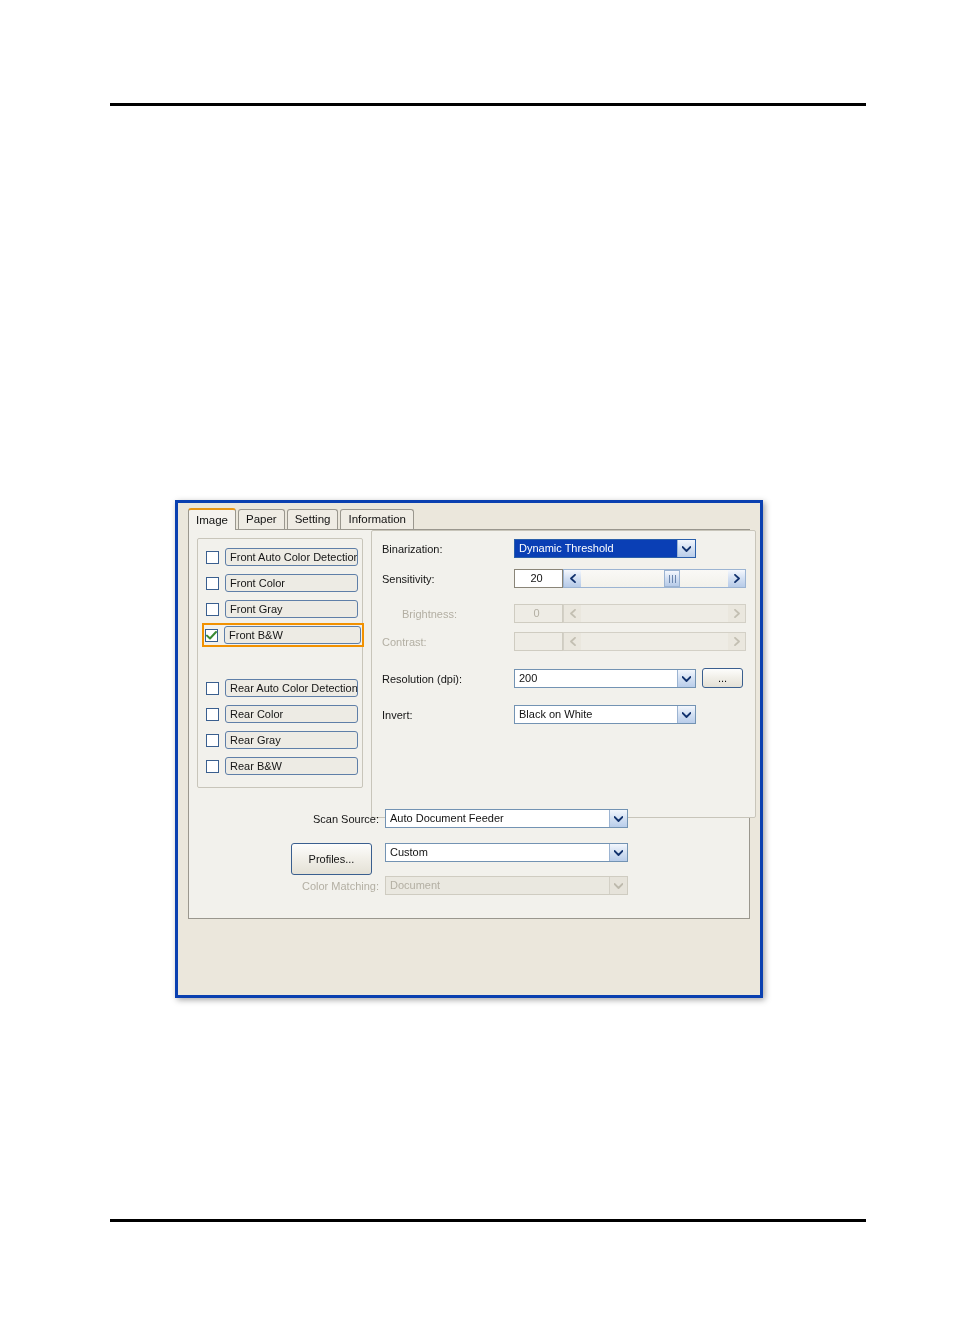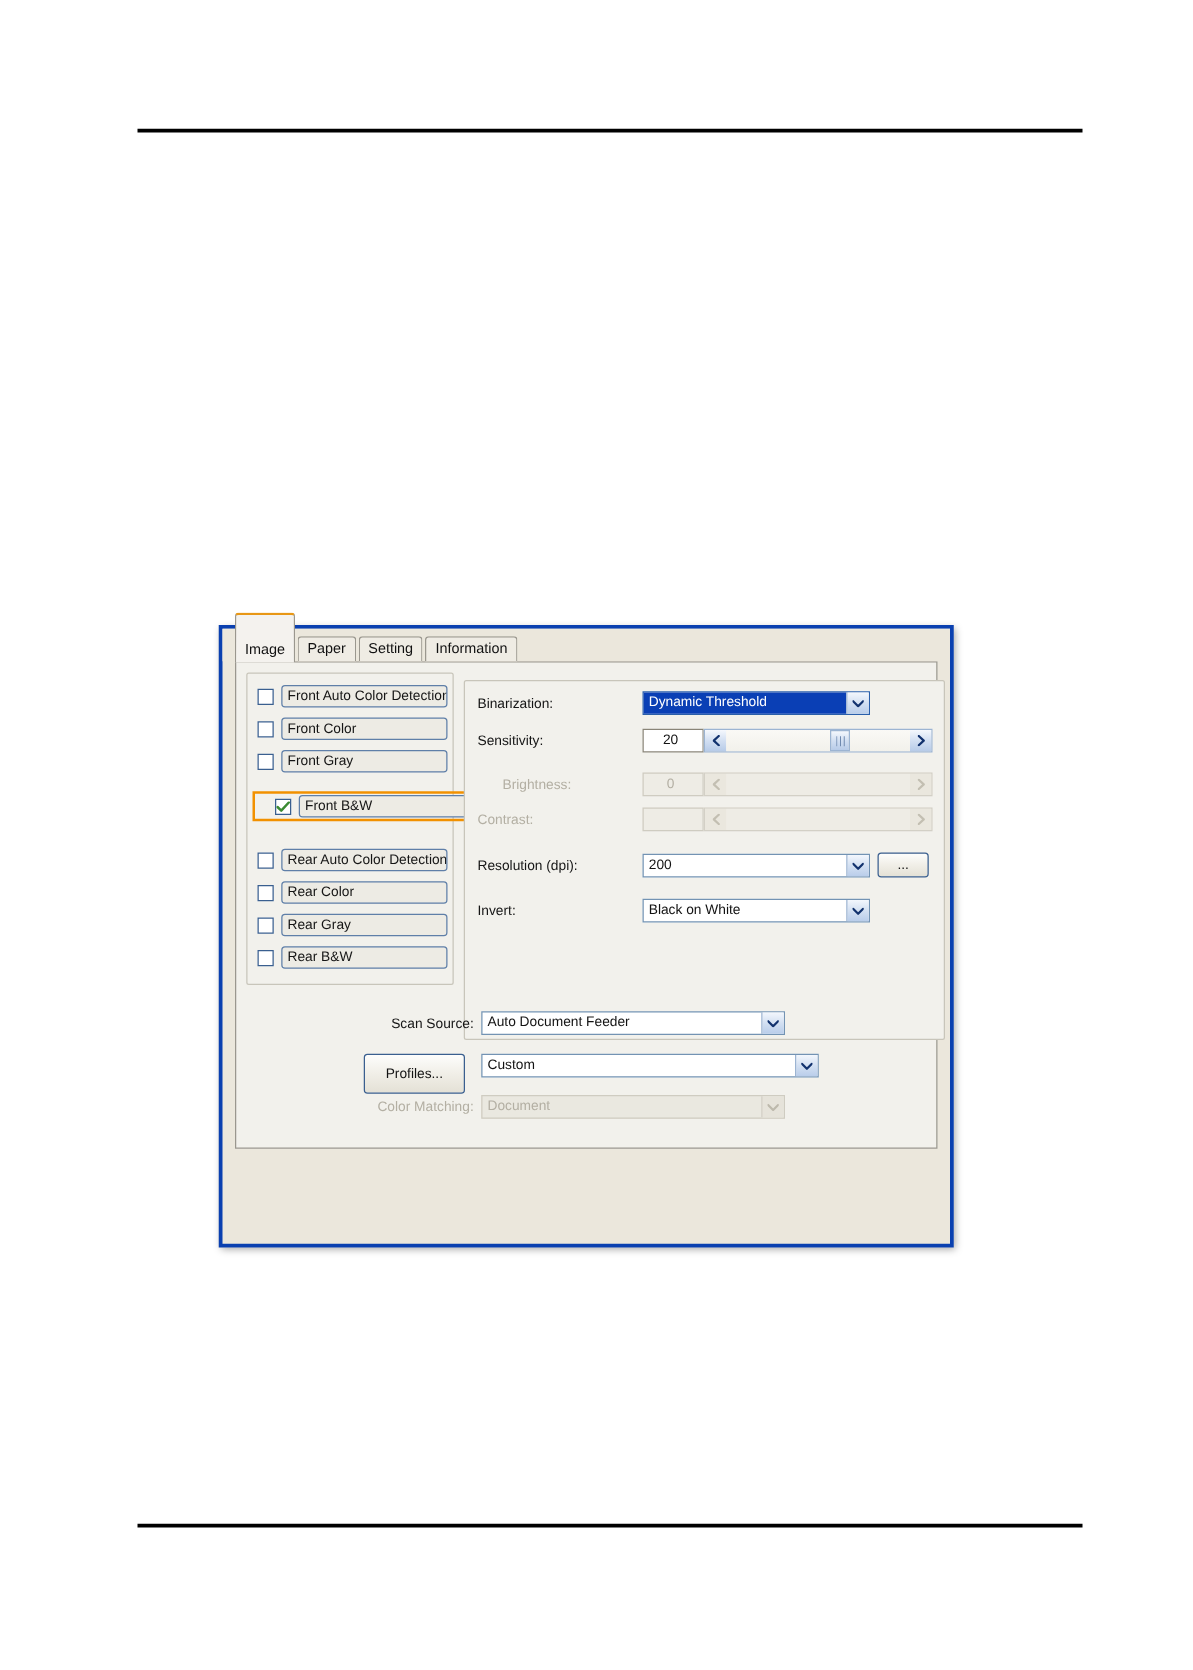--- a/index.html
+++ b/index.html
@@ -97,21 +97,21 @@
     border: 1px solid #9a978e;
     border-bottom: none;
     border-radius: 3px 3px 0 0;
     line-height: 14px;
     cursor: pointer;
     white-space: nowrap;
   }
   .tab.active {
     background: #f4f2ee;
     border-top: 2px solid #e89715;
-    padding-top: 21px;
+    padding-top: 3px;
     margin-bottom: -1px;
     position: relative;
     z-index: 4;
   }
 
   
   .tabbody {
     position: relative;
     margin: 0 10px;
     height: 390px;
@@ -122,21 +122,21 @@
 
   
   .groupbox {
     position: absolute;
     border: 1px solid #c8c5ba;
     background: #f2f1ec;
     box-sizing: border-box;
     border-radius: 2px;
   }
   #channel-group { left: 8px; top: 8px; width: 166px; height: 250px; }
-  #settings-group { left: 182px; top: 14px; width: 385px; height: 288px; }
+  #settings-group { left: 182px; top: 0; width: 385px; height: 288px; }
 
   
   .chk-row {
     position: absolute;
     display: flex;
     align-items: center;
     left: 8px;
     width: 152px;
   }
   .chk-box {
@@ -163,22 +163,21 @@
     height: 18px;
     line-height: 12px;
     white-space: nowrap;
     overflow: hidden;
   }
   .chk-row.highlight {
     outline: 2px solid #f29100;
     outline-offset: 0;
     left: 6px;
     width: 156px;
-    padding: 1px 16px;
-    margin-top: 10px;
+    padding: 1px 1px;
   }
   .chk-row.highlight .chk-box { border-color: #3a5f8f; }
 
   
   .field-label {
     position: absolute;
     font-size: 11px;
     color: #151515;
     white-space: nowrap;
   }
@@ -480,21 +479,21 @@
     <div class="combo" style="left:196px; top:279px; width:243px;">
       <span class="combo-text">Auto Document Feeder</span>
       <span class="combo-arrow">
         <svg width="9" height="6" viewBox="0 0 9 6">
             <path d="M0.5 1 L4.5 5 L8.5 1" fill="none" stroke="#12326e" stroke-width="1.8" stroke-linecap="round" stroke-linejoin="round"></path>
           </svg>
       </span>
     </div>
 
     <div class="btn" style="left:102px; top:313px; width:81px; height:32px;">Profiles...</div>
-    <div class="combo" style="left:196px; top:313px; width:270px;gap:44px;">
+    <div class="combo" style="left:196px; top:313px; width:243px;gap:44px;">
       <span class="combo-text">Custom</span>
       <span class="combo-arrow">
         <svg width="9" height="6" viewBox="0 0 9 6">
             <path d="M0.5 1 L4.5 5 L8.5 1" fill="none" stroke="#12326e" stroke-width="1.8" stroke-linecap="round" stroke-linejoin="round"></path>
           </svg>
       </span>
     </div>
 
     <span class="bottom-field-label dim" style="left:93px; top:350px; width:97px;">Color Matching:</span>
     <div class="combo disabled" style="left:196px; top:346px; width:243px;">

